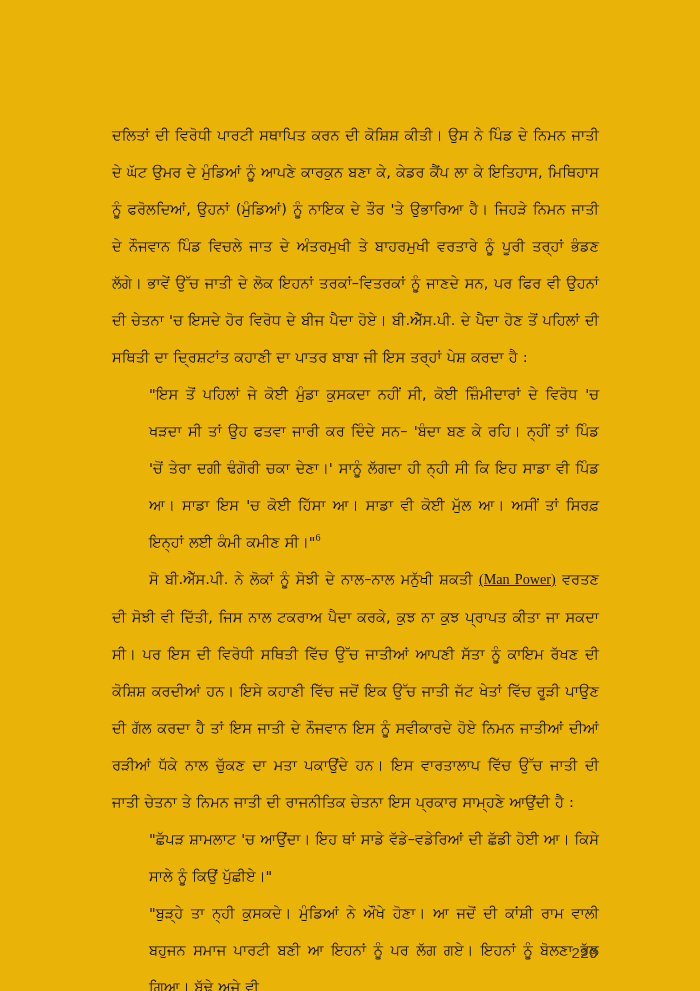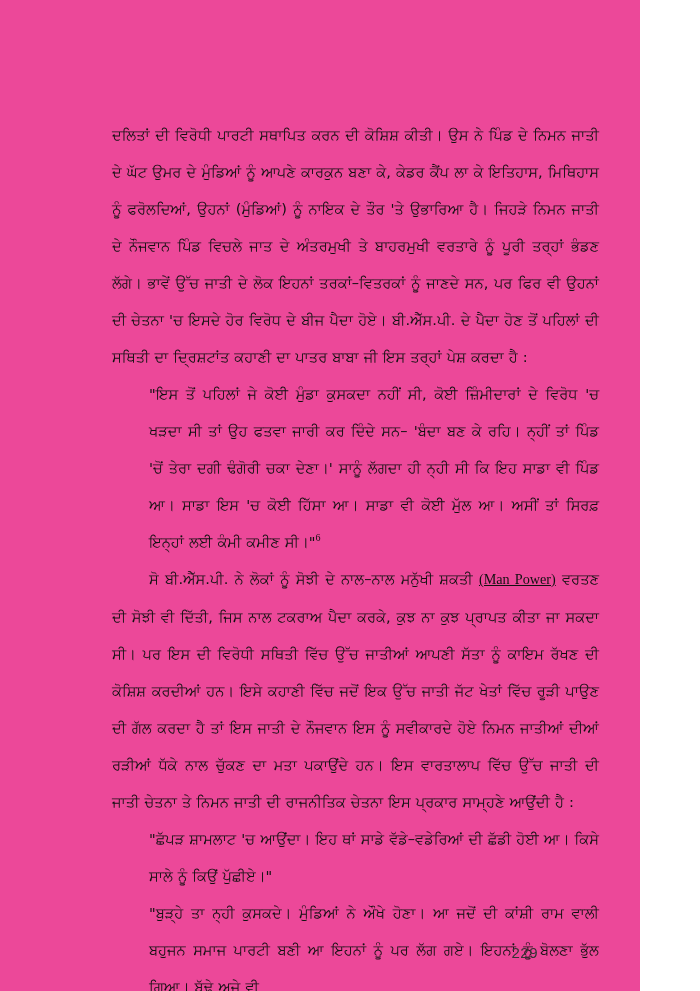--- a/index.html
+++ b/index.html
@@ -2,23 +2,23 @@
 <html><head>
 <meta charset="utf-8">
 <style>
   html, body {
     margin: 0;
     padding: 0;
     background: #ffffff;
   }
   .page {
     position: relative;
-    width: 640px;
+    width: 700px;
     height: 991px;
-    background: #ec4899;
+    background: #eab308;
     overflow: hidden;
     box-sizing: border-box;
   }
   .text-column {
     position: absolute;
     left: 112px;
     top: 116px;
     width: 487px;
   }
   .para {

